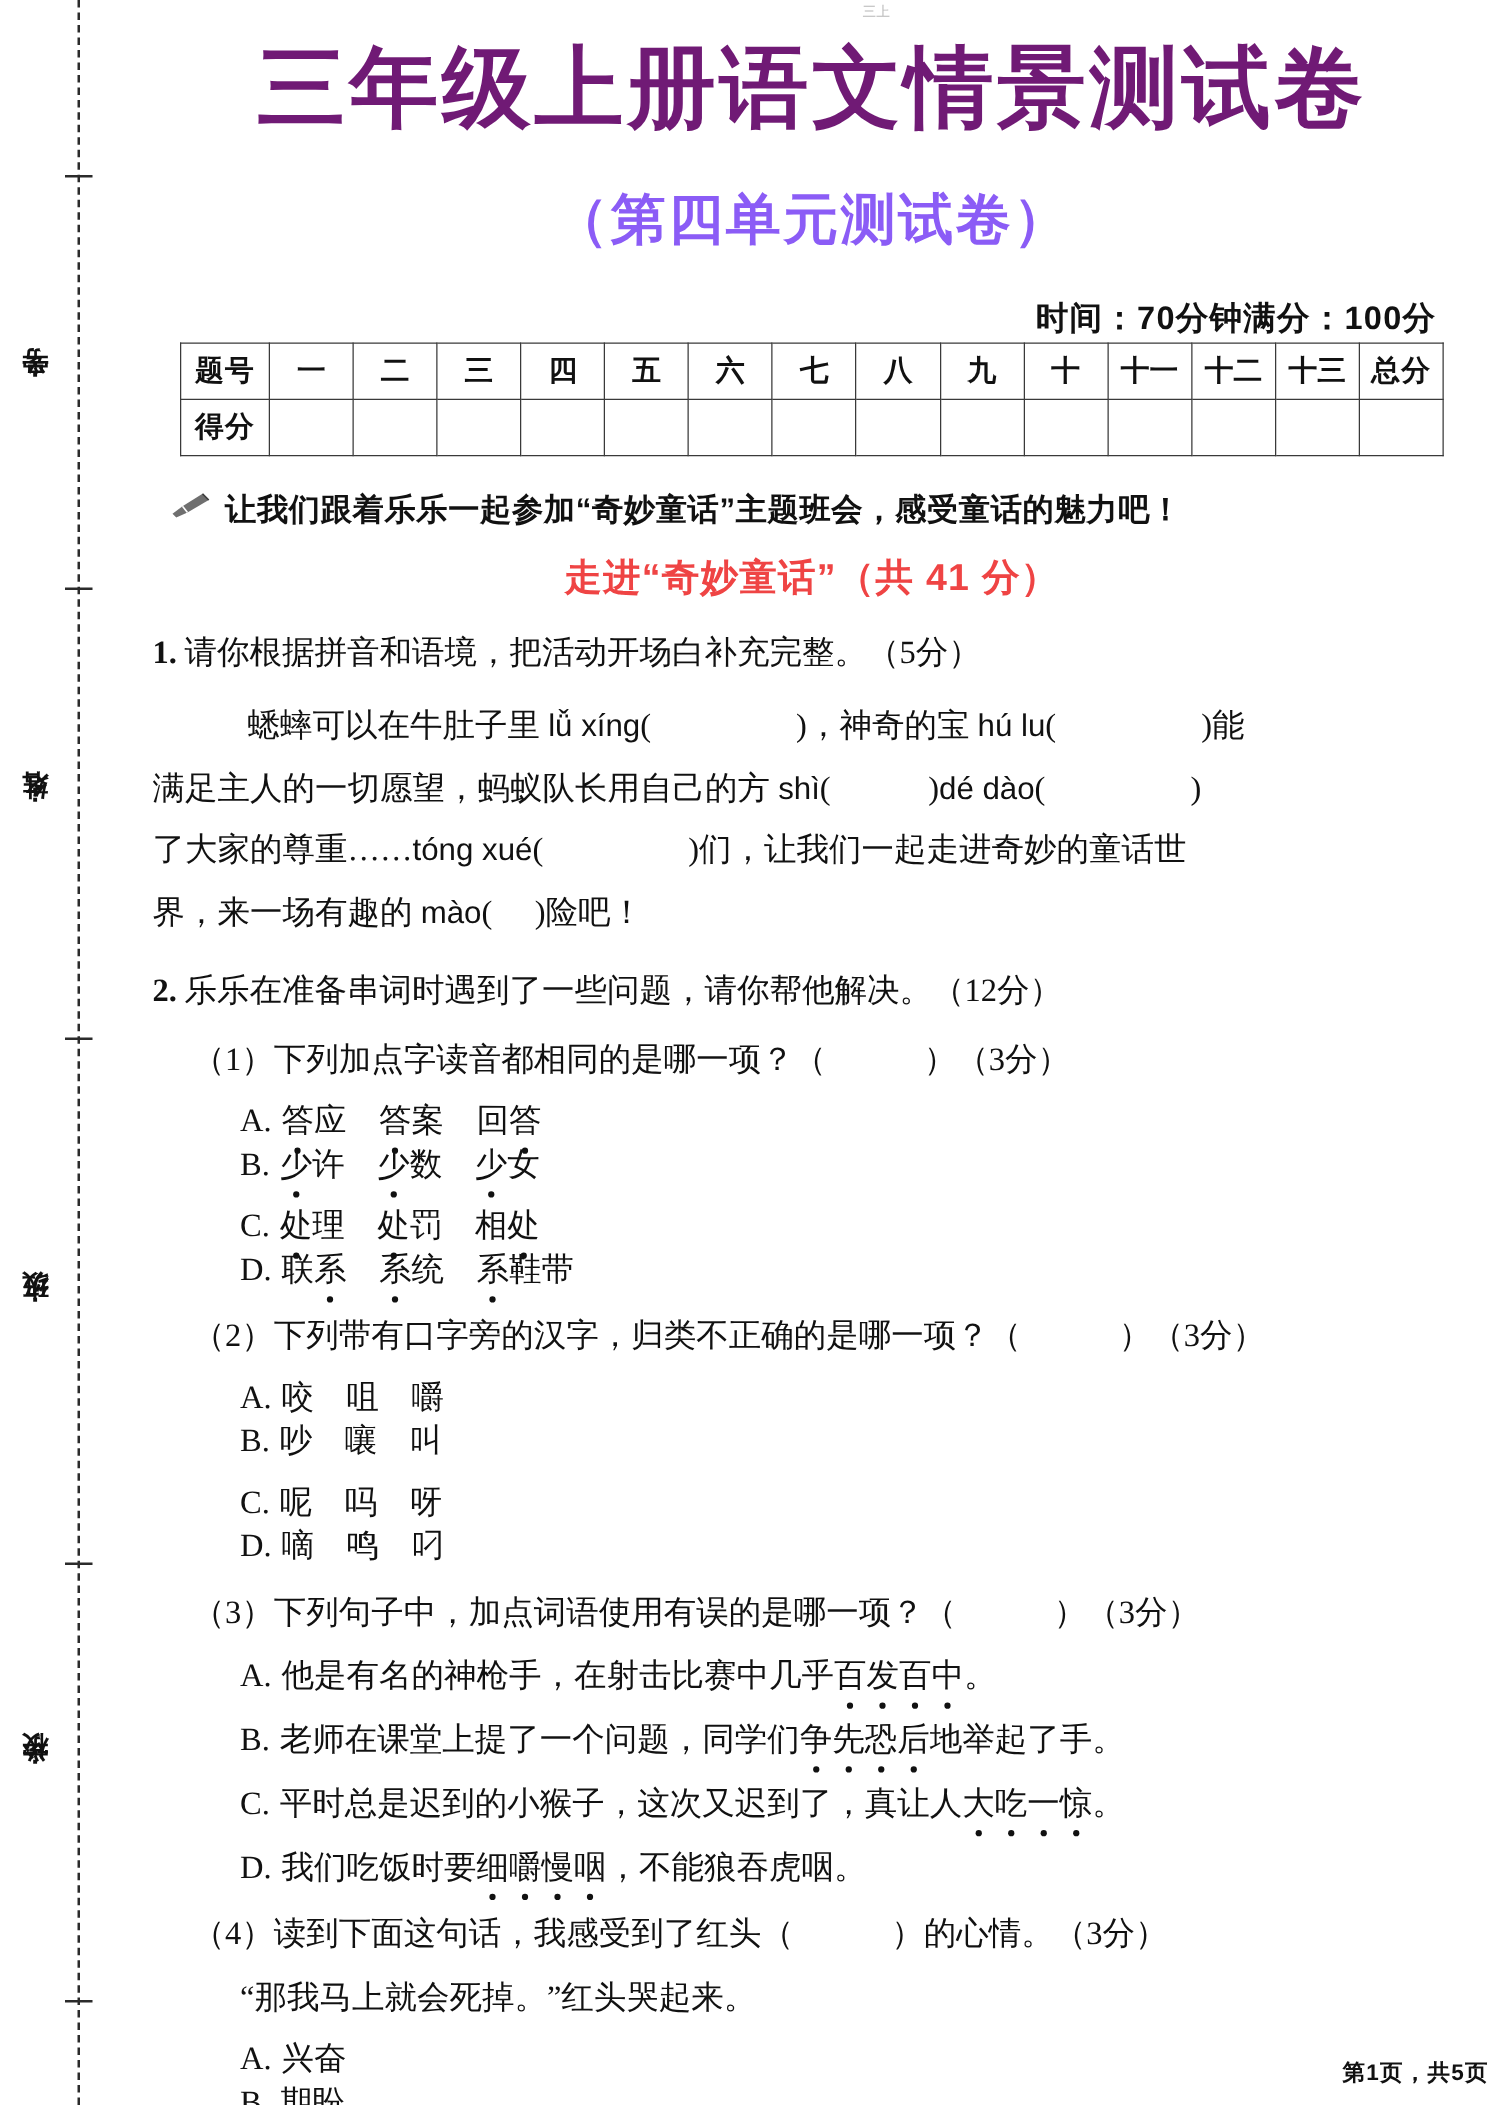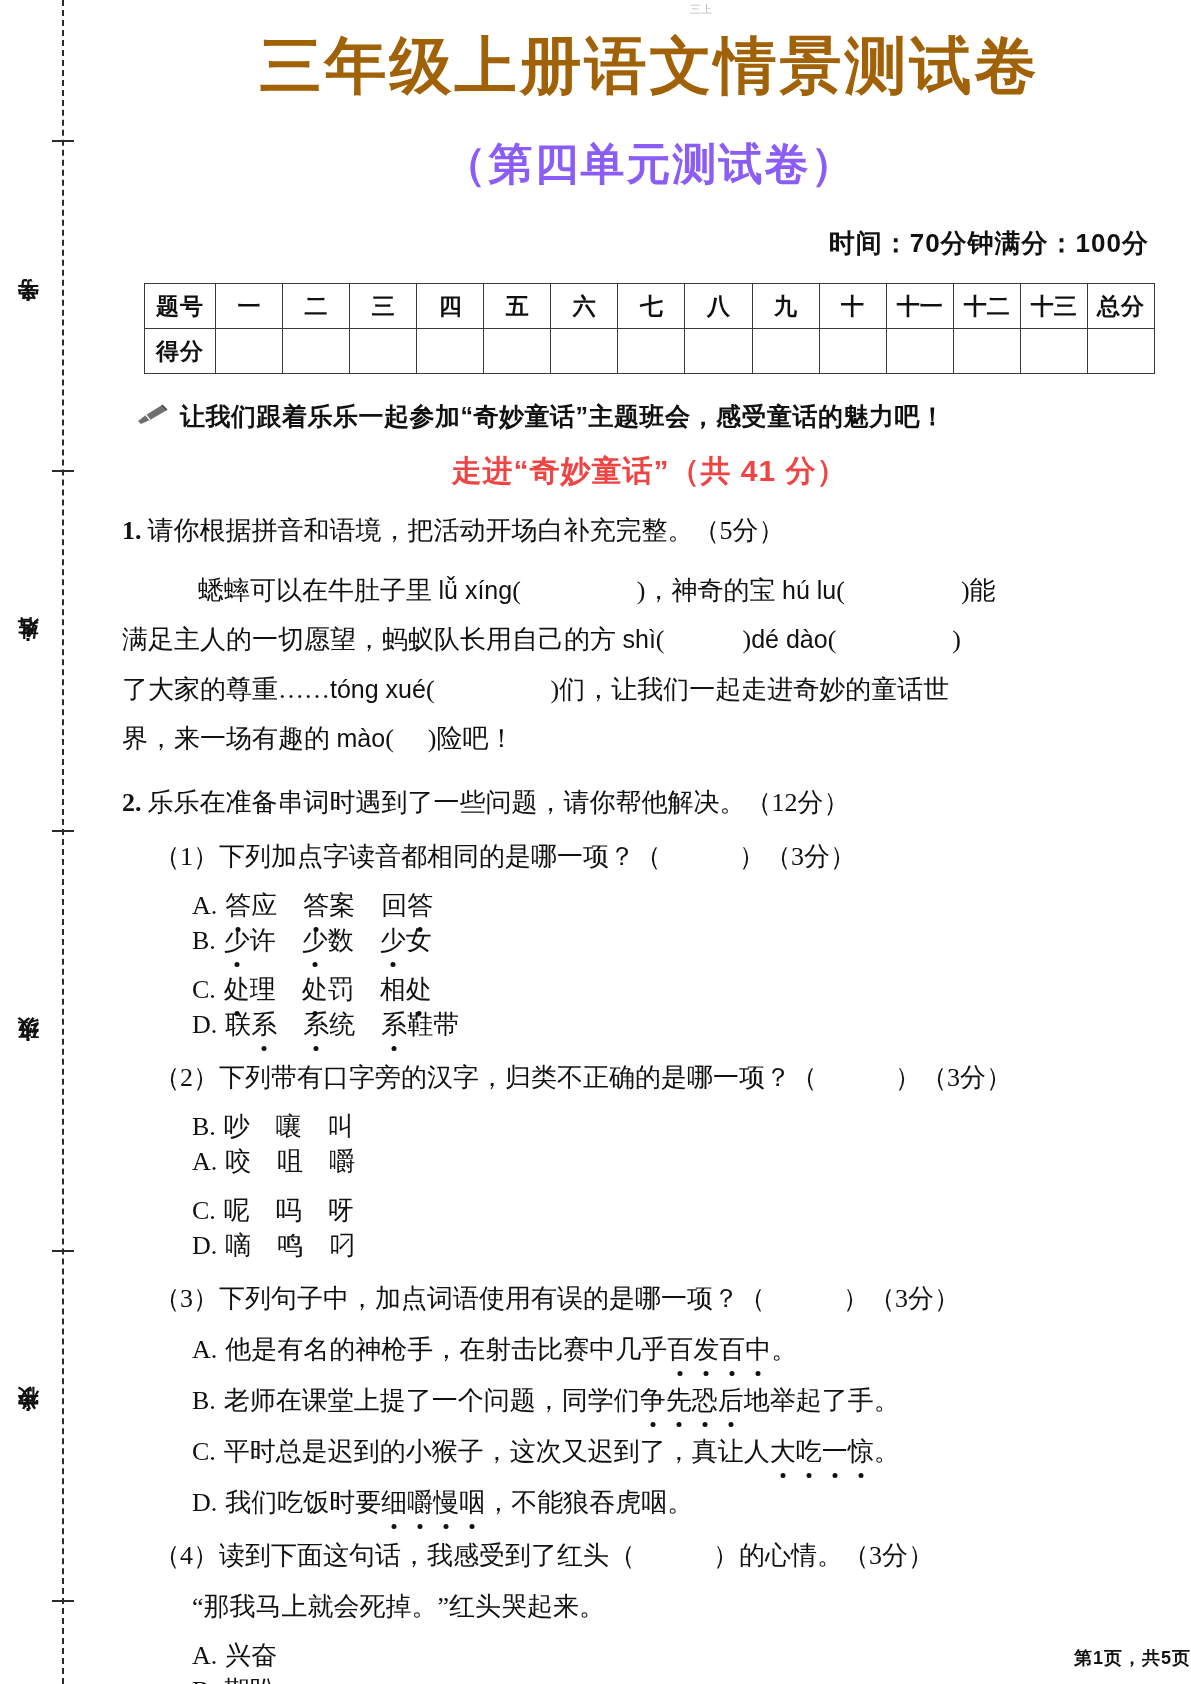--- a/index.html
+++ b/index.html
@@ -36,25 +36,25 @@
   .vl4{top:1400px;}
   .tick{position:absolute;left:52px;width:22px;height:0;border-top:2px solid #2b2b2b;}
 
   
   .content{position:absolute;left:108px;top:0;width:1083px;height:100%;}
 
   .title{
     text-align:center;
     font-family:"Liberation Sans","DejaVu Sans",sans-serif;
     font-weight:bold;
-    font-size:62px;
+    font-size:71px;
     letter-spacing:3px;
     margin-top:30px;
     line-height:1.15;
-    color:#a16207;
+    color:#701a75;
   }
   .subtitle{
     text-align:center;
     font-family:"Liberation Sans","DejaVu Sans",sans-serif;
     font-weight:bold;
     font-size:44px;
     letter-spacing:2px;
     margin-top:34px;
     color:#8b5cf6;
   }
@@ -62,21 +62,21 @@
     text-align:right;
     padding-right:42px;
     margin-top:32px;
     font-family:"Liberation Sans","DejaVu Sans",sans-serif;
     font-size:26px;
     font-weight:600;
     letter-spacing:1px;
   }
 
   
-  .score-table-wrap{margin-top:22px;padding:0 36px 0 36px;}
+  .score-table-wrap{margin-top:2px;padding:0 36px 0 36px;}
   table.score{
     border-collapse:collapse;
     width:100%;
     table-layout:fixed;
   }
   table.score td{
     border:1px solid #3a3a3a;
     height:40px;
     text-align:center;
     vertical-align:middle;
@@ -284,24 +284,24 @@
       <div class="col">
         <span class="lab">D.</span><span class="w">联<span class="dot">系</span></span><span class="w"><span class="dot">系</span>统</span><span class="w"><span class="dot">系</span>鞋带</span>
       </div>
     </div>
 
     <div class="subq">
       <span>（2）</span><span>下列带有口字旁的汉字，归类不正确的是哪一项？（</span><span class="blank-m"></span><span>）（3分）</span>
     </div>
     <div class="opts">
       <div class="col">
+        <span class="lab">A.</span><span class="w">咬</span><span class="w">咀</span><span class="w">嚼</span>
+      </div>
+      <div class="col">
         <span class="lab">B.</span><span class="w">吵</span><span class="w">嚷</span><span class="w">叫</span>
-      </div>
-      <div class="col">
-        <span class="lab">A.</span><span class="w">咬</span><span class="w">咀</span><span class="w">嚼</span>
       </div>
     </div>
     <div class="opts">
       <div class="col">
         <span class="lab">C.</span><span class="w">呢</span><span class="w">吗</span><span class="w">呀</span>
       </div>
       <div class="col">
         <span class="lab">D.</span><span class="w">嘀</span><span class="w">鸣</span><span class="w">叼</span>
       </div>
     </div>

